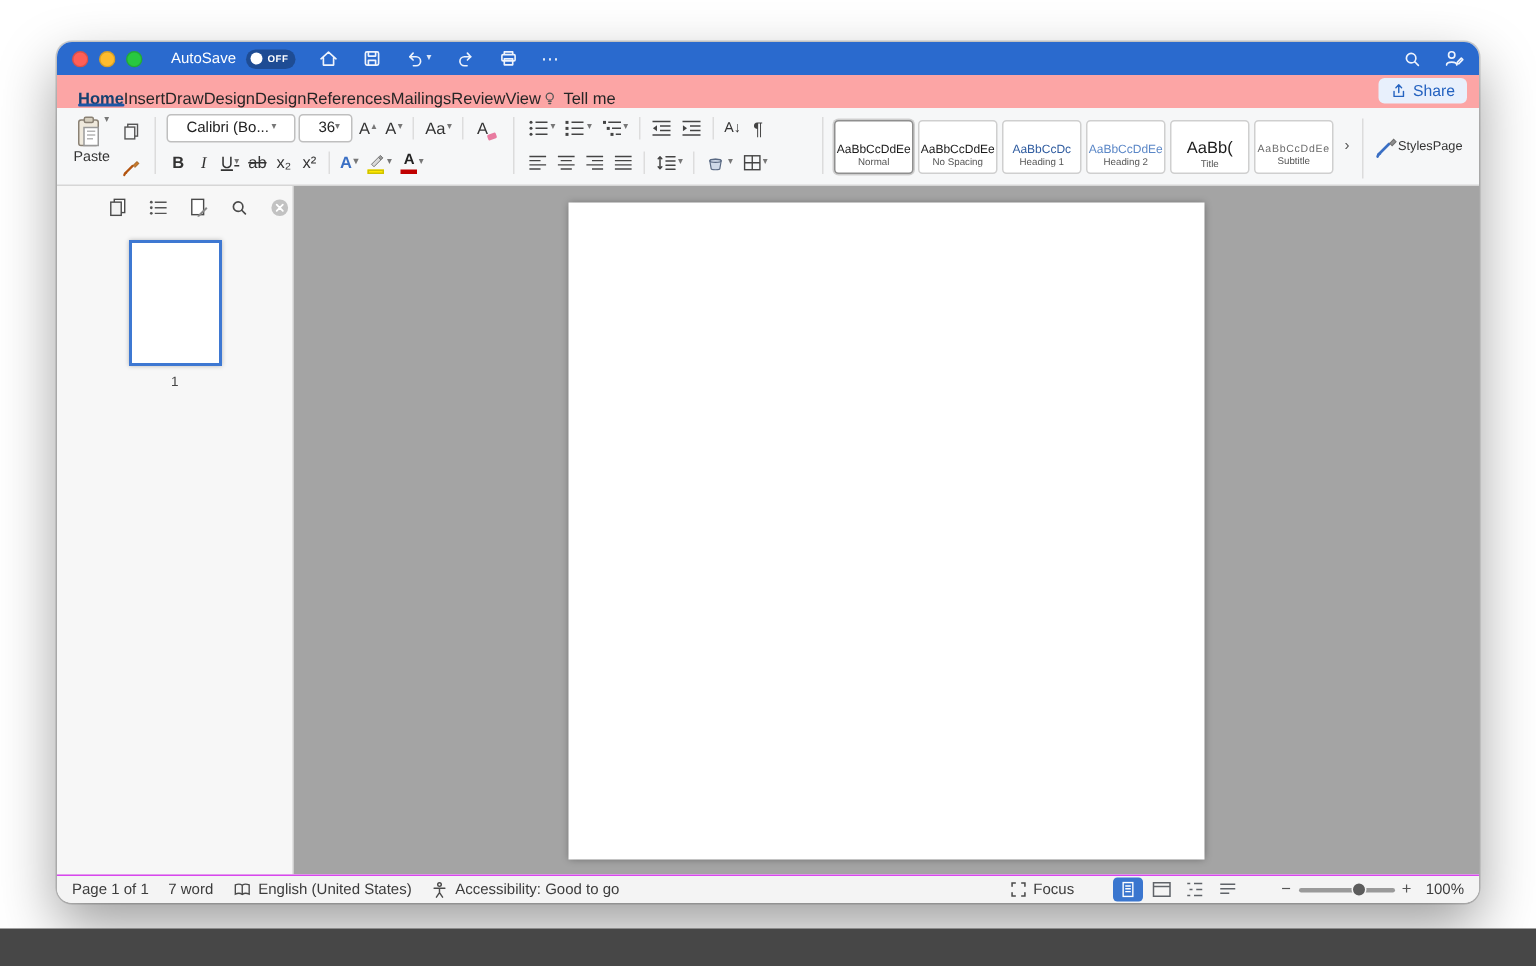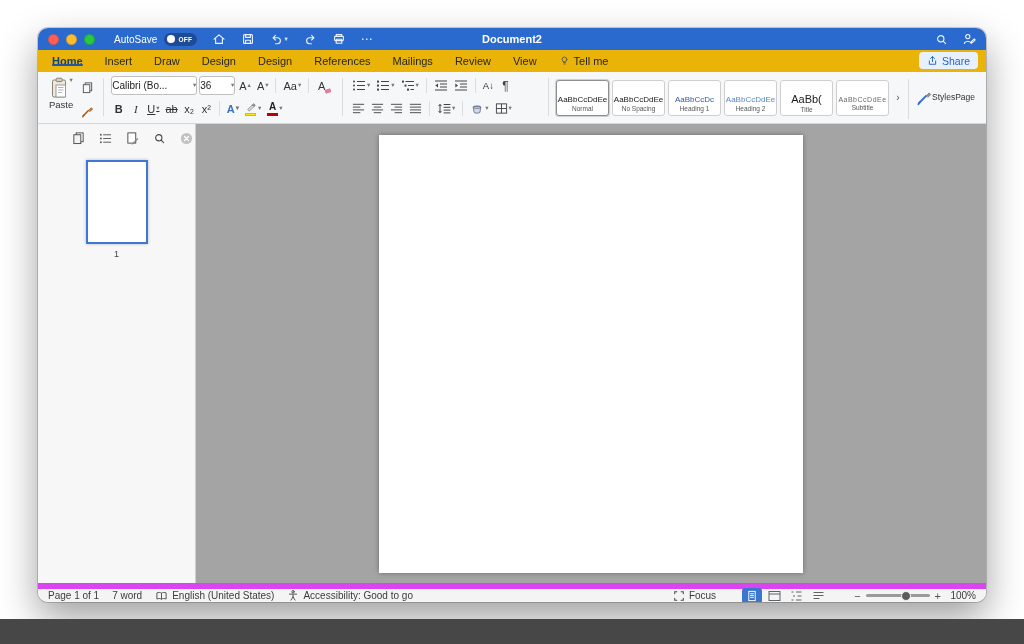--- a/index.html
+++ b/index.html
@@ -24,22 +24,22 @@
   .as-state { font-size:6.5px; font-weight:bold; color:#fff; letter-spacing:.3px; }
   .tb-ic { display:inline-flex; align-items:center; justify-content:center; color:#eef3fc; margin-left:8px; }
   .tb-ic svg { display:block; }
   .tb-title { position:absolute; left:0; right:0; text-align:center; font-size:11px;
     font-weight:bold; color:#fff; pointer-events:none; }
   .tb-right { margin-left:auto; display:flex; align-items:center; gap:6px; }
   .cv { font-size:6.5px; color:#777; line-height:1; }
   .cv.light { color:#dfe8f7; }
 
   
-  .tabrow { height:22px; background:#eab308; display:flex; align-items:center;
-    padding:0 0 0 14px; gap:22px; position:relative; flex:0 0 auto; }
+  .tabrow { height:22px; background:#fca5a5; display:flex; align-items:flex-end;
+    padding:0 0 0 14px; gap:0; position:relative; flex:0 0 auto; }
   .tab { font-size:11px; color:#262626; display:flex; align-items:center; position:relative; cursor:default; }
   .tab--active { font-weight:bold; color:#17406f; }
   .tab--active::after { content:""; position:absolute; left:0; right:0; bottom:1px;
     height:2px; background:#1f56a6; border-radius:2px; }
   .tellme { display:flex; align-items:center; gap:4px; font-size:11px; color:#262626; }
   .share-btn { position:absolute; right:8px; top:2px; height:17px; display:flex; align-items:center;
     gap:4px; padding:0 8px; border-radius:4px; background:#e8f0fc; color:#2563c0; font-size:10.5px; }
 
   
   .ribbon { flex:0 0 auto; height:52px; background:#f6f7f8; border-bottom:1px solid #d6d6d6;
@@ -49,21 +49,21 @@
   .rrow { display:flex; align-items:center; height:21px; gap:2px; }
   .msep { width:1px; height:15px; background:#ddd; margin:0 3px; }
 
   .paste-wrap { display:flex; align-items:flex-start; gap:2px; padding-top:1px; }
   .paste-btn { display:flex; flex-direction:column; align-items:center; font-size:9.5px;
     color:#333; padding:1px 3px; border-radius:3px; }
   .mini-col { display:flex; flex-direction:column; justify-content:space-between; height:44px; padding-top:2px; }
   .mini-btn { width:18px; height:18px; display:flex; align-items:center; justify-content:center; border-radius:3px; }
 
   .selbox { display:flex; align-items:center; justify-content:space-between; background:#fff;
-    border:1px solid #bfbfbf; border-radius:3px; height:19px; padding:0 0;
+    border:1px solid #bfbfbf; border-radius:3px; height:19px; padding:0 12px;
     font-size:10px; color:#222; }
   .selbox.family { width:86px; }
   .selbox.size { width:36px; }
   .fbtn { min-width:15px; height:19px; display:inline-flex; align-items:center; justify-content:center;
     gap:1px; font-size:11px; color:#333; border-radius:3px; padding:0 2px; }
   .fbtn .sup { vertical-align:super; }
   .b-bold{font-weight:bold}
   .b-italic{font-style:italic; font-family:"Liberation Serif",serif;}
   .b-underline{text-decoration:underline}
   .b-strike{text-decoration:line-through}
@@ -101,21 +101,21 @@
   .sb-close { margin-left:auto; display:inline-flex; }
   .thumb { margin-top:15px; width:62px; height:84px; background:#fff; border:2px solid #3e78d2;
     box-shadow:0 0 3px rgba(0,0,0,.25); }
   .thumb-label { margin-top:5px; font-size:9px; color:#444; }
 
   .docarea { flex:1 1 auto; position:relative; overflow:hidden; }
   .page { width:424px; height:438px; background:#fff; margin:11px auto 0;
     box-shadow:0 0 5px rgba(0,0,0,.35); }
 
   
-  .statusbar { flex:0 0 auto; height:19px; background:#f4f4f4; border-top:6px solid #d946ef;
+  .statusbar { flex:0 0 auto; height:19px; background:#f4f4f4; border-top:1px solid #d946ef;
     display:flex; align-items:center; padding:0 10px; gap:13px; font-size:10px; color:#3c3c3c; }
   .sb-item { display:flex; align-items:center; gap:4px; white-space:nowrap; }
   .sb-right { margin-left:auto; display:flex; align-items:center; gap:26px; }
   .viewgroup { display:flex; align-items:center; gap:2px; }
   .view-ic { width:20px; height:16px; display:flex; align-items:center; justify-content:center;
     border-radius:3px; color:#5f6368; }
   .view-ic.active { background:#3a76cf; color:#fff; }
   .zoom { display:flex; align-items:center; gap:5px; }
   .zoom-track { position:relative; width:64px; height:3px; background:#9a9a9a; border-radius:2px; }
   .zoom-thumb { position:absolute; top:-3.5px; left:56%; width:10px; height:10px; border-radius:50%;
@@ -163,21 +163,20 @@
           </svg>
       </span>
       <span class="tb-ic">
         <svg width="14" height="14" viewBox="0 0 14 14" fill="none" stroke="currentColor" stroke-width="1.1" stroke-linejoin="round">
             <path d="M4.2 4.4V2.6h5.6v1.8"></path>
             <rect x="2.6" y="4.4" width="8.8" height="4.2" rx="0.8"></rect>
             <rect x="4.2" y="7.2" width="5.6" height="4"></rect>
           </svg>
       </span>
       <span class="tb-ic" style="font-size:12px; line-height:1;">⋯</span>
-      <span class="tb-title">Document2</span>
       <span class="tb-right">
         <span class="tb-ic">
           <svg width="13" height="13" viewBox="0 0 14 14" fill="none" stroke="currentColor" stroke-width="1.2" stroke-linecap="round">
               <circle cx="6.2" cy="6.2" r="3.4"></circle>
               <path d="m8.8 8.8 2.6 2.6"></path>
             </svg>
         </span>
         <span class="tb-ic">
           <svg width="14" height="14" viewBox="0 0 14 14" fill="none" stroke="currentColor" stroke-width="1.1" stroke-linecap="round" stroke-linejoin="round">
               <circle cx="5.8" cy="4.6" r="2.1"></circle>

